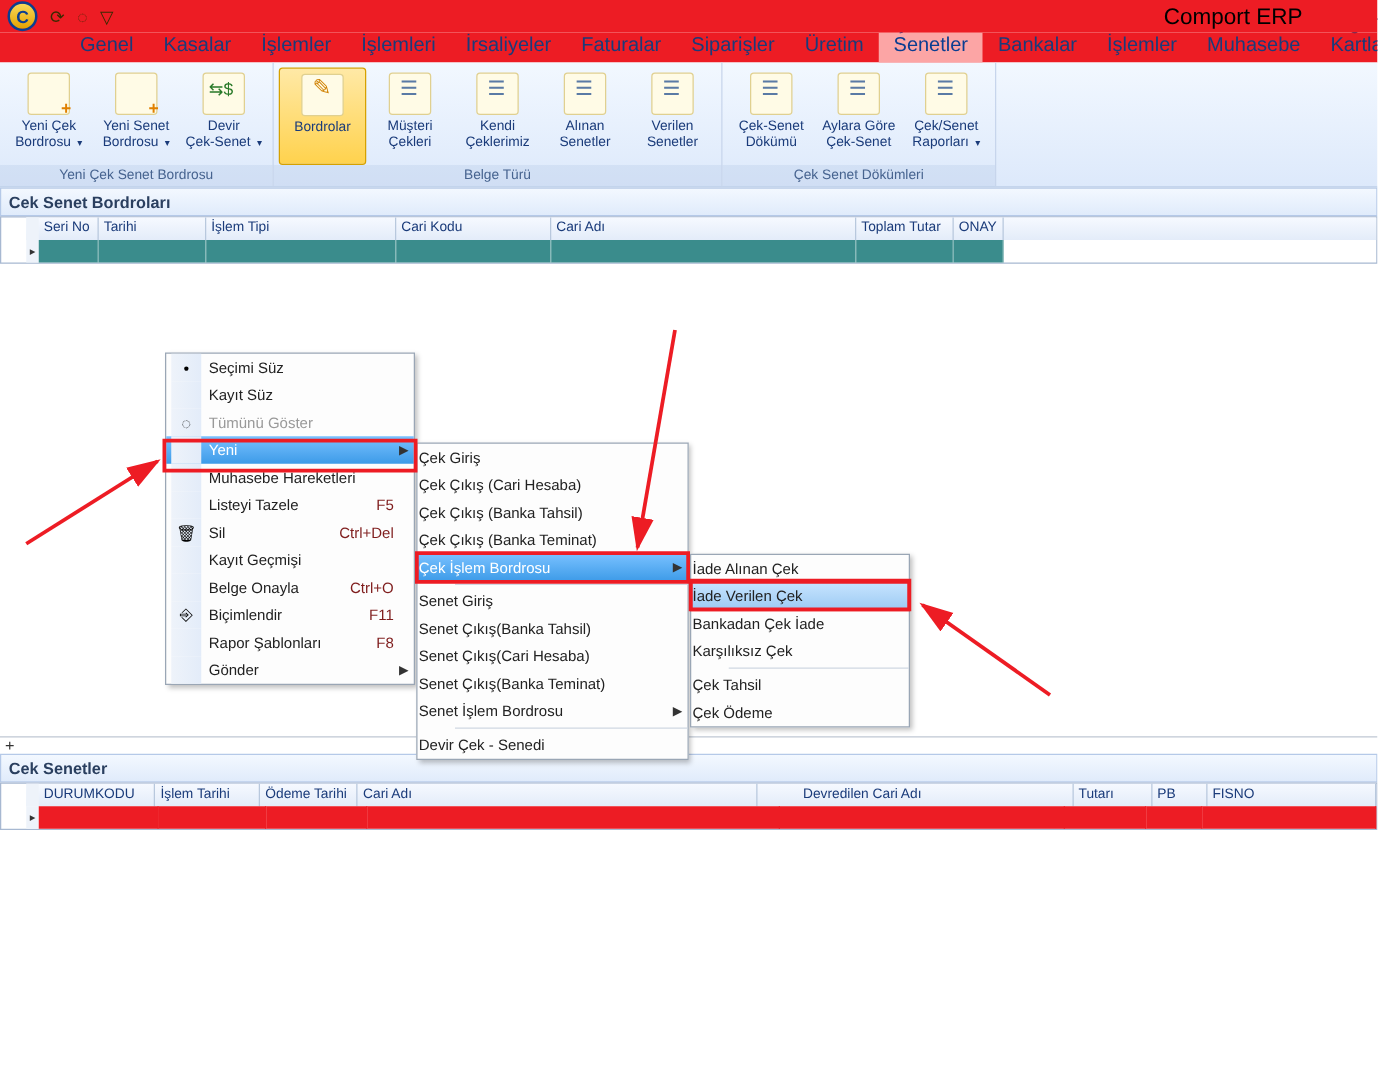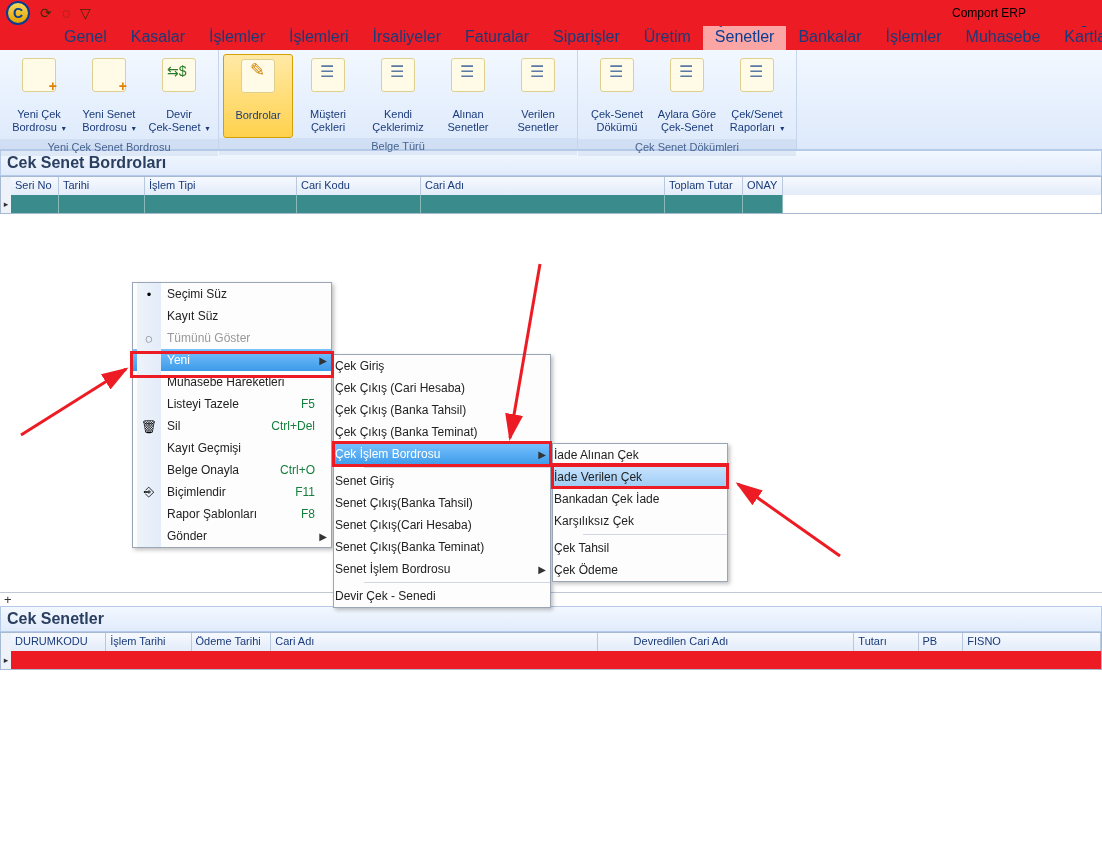--- a/index.html
+++ b/index.html
@@ -2,63 +2,63 @@
 <html><head>
 <meta charset="utf-8">
 <style>
 * { margin: 0; padding: 0; box-sizing: border-box; font-family: "Segoe UI", Tahoma, sans-serif; }
 body { width: 1102px; height: 856px; background: #fff; overflow: hidden; position: relative; font-size: 12px; }
 
 
 .title-bar { height: 26px; background: #ed1c24; display: flex; align-items: center; padding: 0 6px; position: relative; }
 .title-bar .logo { width: 24px; height: 24px; border-radius: 50%; background: linear-gradient(#f7d95a, #e5a200); border: 2px solid #0a3d91; display: flex; align-items: center; justify-content: center; color: #0a3d91; font-weight: bold; font-size: 14px; }
 .title-bar .title-icons { display: flex; gap: 10px; margin-left: 10px; color: #3b2a00; font-size: 14px; }
-.title-bar .app-title { position: absolute; right: 76px; color: #000; font-size: 12px; }
+.title-bar .app-title { position: absolute; right: 60px; color: #000; font-size: 18px; }
 
 
 .menu-tabs { height: 24px; background: #ed1c24; display: flex; align-items: flex-end; padding-left: 52px; gap: 0; }
 .menu-tabs .tab { padding: 4px 12px 4px; color: #1a3b7a; font-size: 16px; cursor: pointer; border-top-left-radius: 3px; border-top-right-radius: 3px; }
 .menu-tabs .tab.active { background: #fca5a5; color: #0a3d91; }
 
 
 .ribbon { background: linear-gradient(#f2f8ff, #dde9fb); border-bottom: 1px solid #b5c9e8; height: 100px; display: flex; }
 .ribbon-group { border-right: 1px solid #c7d5ec; display: flex; flex-direction: column; padding: 2px 0 0; }
 .ribbon-buttons { display: flex; flex: 1; padding: 2px 4px 0; }
-.ribbon-btn { width: 70px; display: flex; flex-direction: column; align-items: center; padding: 4px 2px; cursor: pointer; text-align: center; color: #1a3b7a; font-size: 11px; line-height: 13px; border-radius: 3px; gap: 13px; }
+.ribbon-btn { width: 70px; display: flex; flex-direction: column; align-items: center; padding: 4px 2px; cursor: pointer; text-align: center; color: #1a3b7a; font-size: 11px; line-height: 13px; border-radius: 3px; }
 .ribbon-btn.highlight { background: linear-gradient(#ffe9a6, #ffd24d); border: 1px solid #d6a100; }
 .ribbon-btn .ricon { width: 34px; height: 34px; margin-bottom: 3px; background: #fffbe6; border: 1px solid #e0d090; border-radius: 3px; position: relative; }
 .ribbon-btn .ricon::after { content: ""; position: absolute; }
 .ricon.plus::after { content: "+"; right: -2px; bottom: -2px; color: #e08000; font-weight: bold; font-size: 14px; }
 .ricon.arrows::after { content: "⇆$"; left: 4px; top: 6px; color: #2a7a2a; font-size: 14px; }
 .ricon.doc::after { content: "☰"; left: 8px; top: 6px; color: #5a7aa5; font-size: 16px; }
 .ricon.pencil::after { content: "✎"; left: 8px; top: 4px; color: #d08000; font-size: 18px; }
 .ribbon-group-label { text-align: center; font-size: 11px; color: #46638f; padding: 2px 0 3px; background: rgba(180,200,230,.3); }
 .dropdown-arrow { font-size: 8px; margin-left: 2px; }
 
 
-.panel-header { background: linear-gradient(#f3f8ff,#e0ebfb); border: 1px solid #b5c9e8; padding: 3px 6px; font-weight: bold; color: #2a3f5f; font-size: 16px; }
-
-
-.grid { border: 1px solid #a7b8d1; }
+.panel-header { background: linear-gradient(#f3f8ff,#e0ebfb); border: 1px solid #b5c9e8; padding: 3px 6px; font-weight: bold; color: #2a3f5f; font-size: 13px; }
+
+
+.grid { border: 1px solid #a7b8d1; padding-left: 20px; }
 .grid-header { display: flex; background: linear-gradient(#f6f9ff,#e3ecf9); }
 .grid-header .gh { border-right: 1px solid #b8c8dd; padding: 2px 4px; font-size: 11px; color: #1a3b7a; height: 18px; }
 .grid-row { display: flex; }
 .grid-row .gc { border-right: 1px solid rgba(255,255,255,.4); height: 18px; }
 
 .row-teal .gc { background: #3a8c8c; }
 .row-red .gc { background: #ed1c24; border-right-color: #ed1c24; }
 
 .row-indicator { width: 10px; background: #eef3fa; display: flex; align-items: center; justify-content: center; font-size: 9px; color: #333; flex-shrink: 0; }
 
 
 .ctx-menu { position: absolute; background: #fdfdfd; border: 1px solid #9aa6b5; box-shadow: 2px 2px 4px rgba(0,0,0,.25); font-size: 12px; }
 .ctx-menu .ctx-item { display: flex; align-items: center; height: 22px; padding: 0 16px 0 4px; cursor: pointer; position: relative; }
 .ctx-menu .ctx-icon-col { width: 24px; height: 22px; display: flex; align-items: center; justify-content: center; background: linear-gradient(to right, #eef3fa, #e3ecf9); margin-right: 6px; font-size: 13px; }
 .ctx-menu .ctx-label { flex: 1; color: #222; }
-.ctx-menu .ctx-shortcut { color: #15803d; margin-left: 20px; }
+.ctx-menu .ctx-shortcut { color: #7f1d1d; margin-left: 20px; }
 .ctx-menu .ctx-sub-arrow { position: absolute; right: 4px; font-size: 10px; color: #333; }
 .ctx-menu .ctx-item.disabled .ctx-label { color: #999; }
 .ctx-menu .ctx-item.sel { background: linear-gradient(#79c1ff,#3d9be8); }
 .ctx-menu .ctx-item.sel .ctx-label { color: #fff; }
 .ctx-menu .ctx-item.highlighted { outline: 2px solid #ed1c24; outline-offset: -1px; background: linear-gradient(#c7e4ff,#9ccaf3); }
 .ctx-menu .ctx-sep { height: 1px; background: #d0d7e2; margin: 2px 0 2px 30px; }
 .ctx-menu.no-icons .ctx-item { padding-left: 1px; }
 
 .red-box { position: absolute; border: 3px solid #ed1c24; pointer-events: none; }
 

